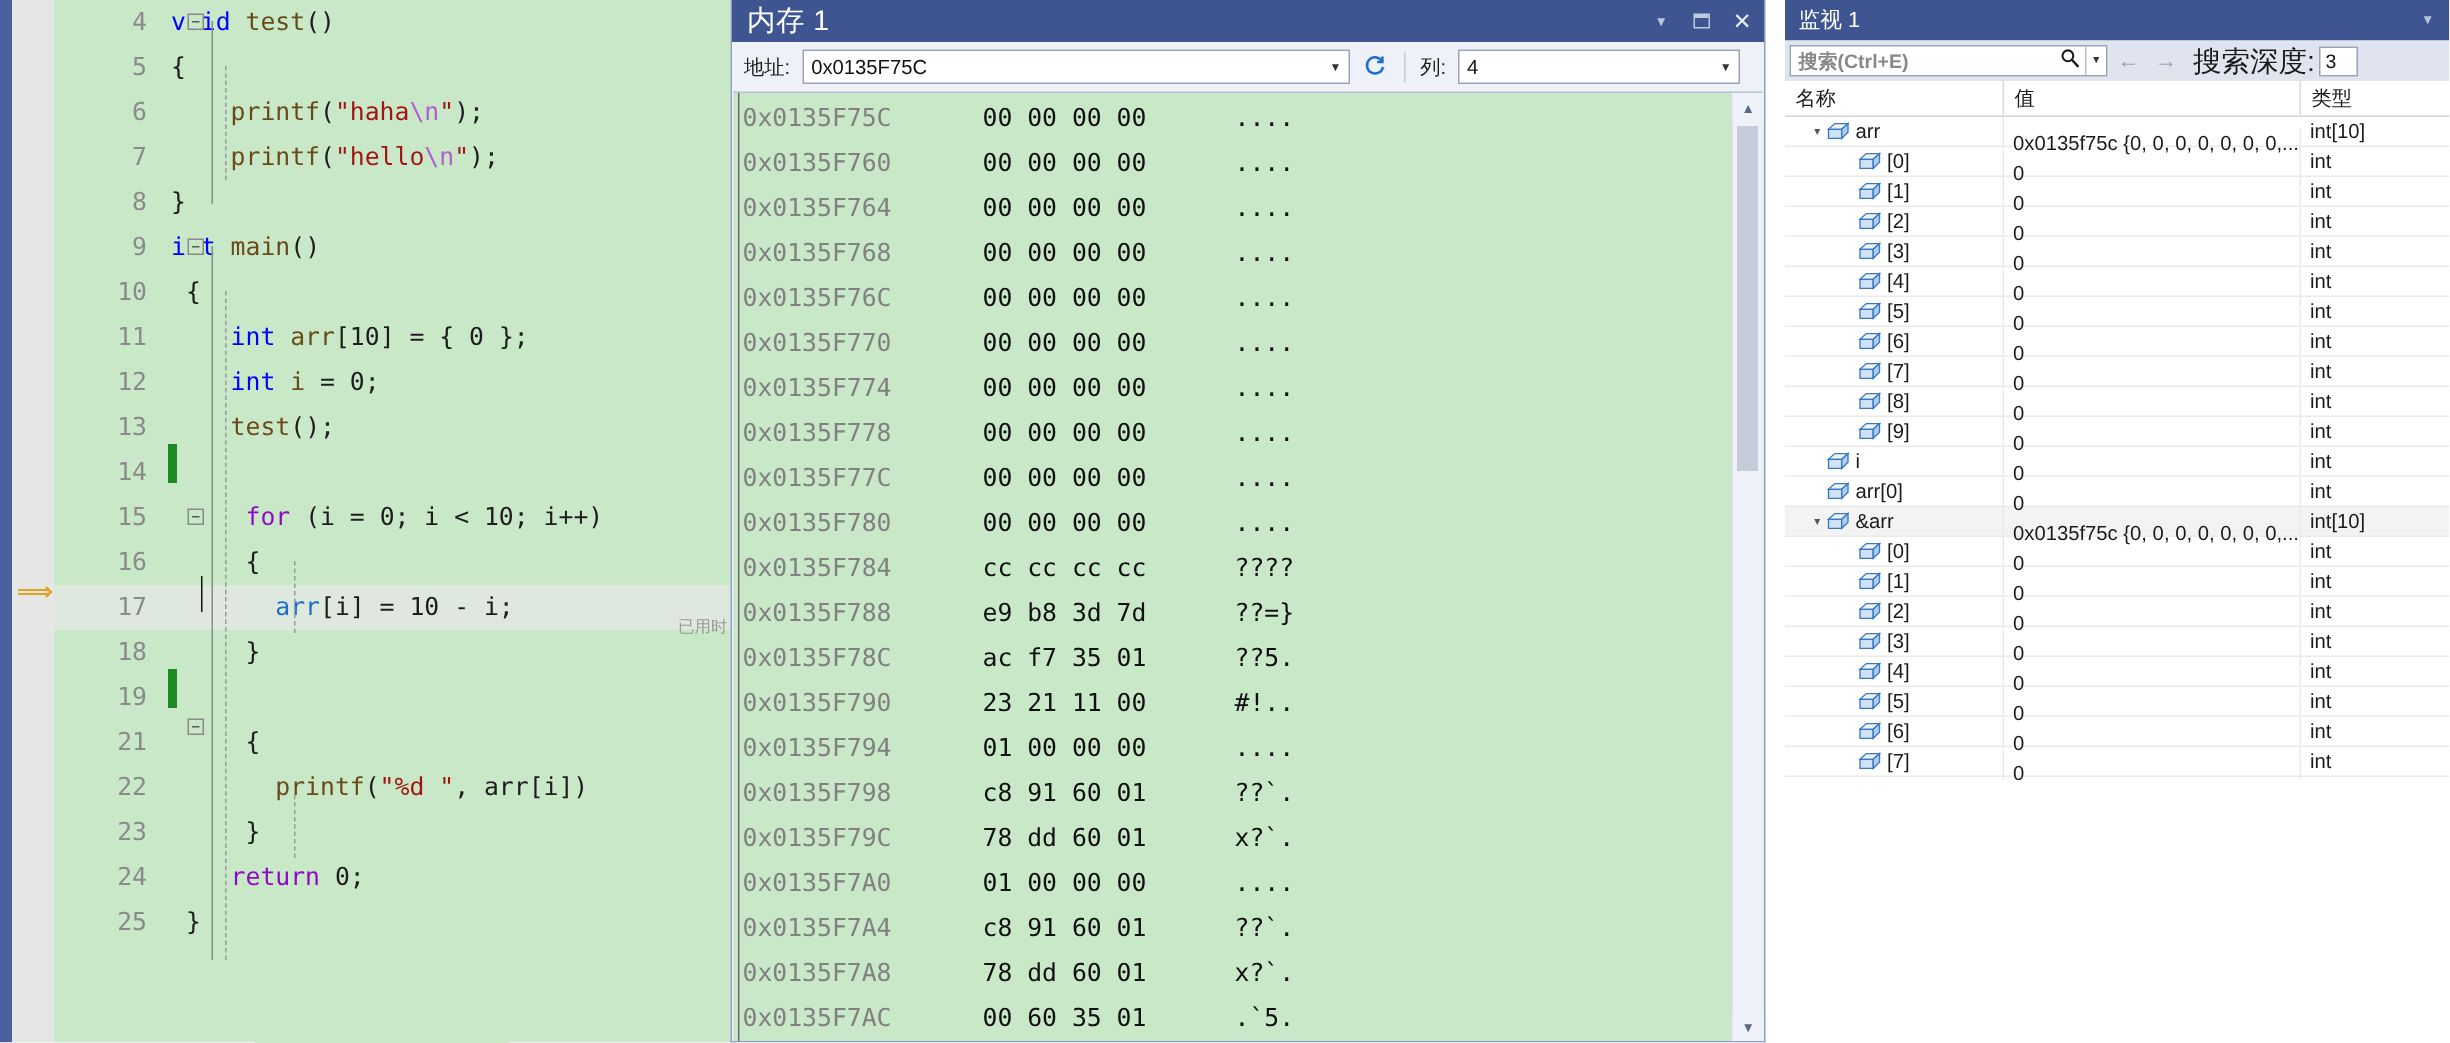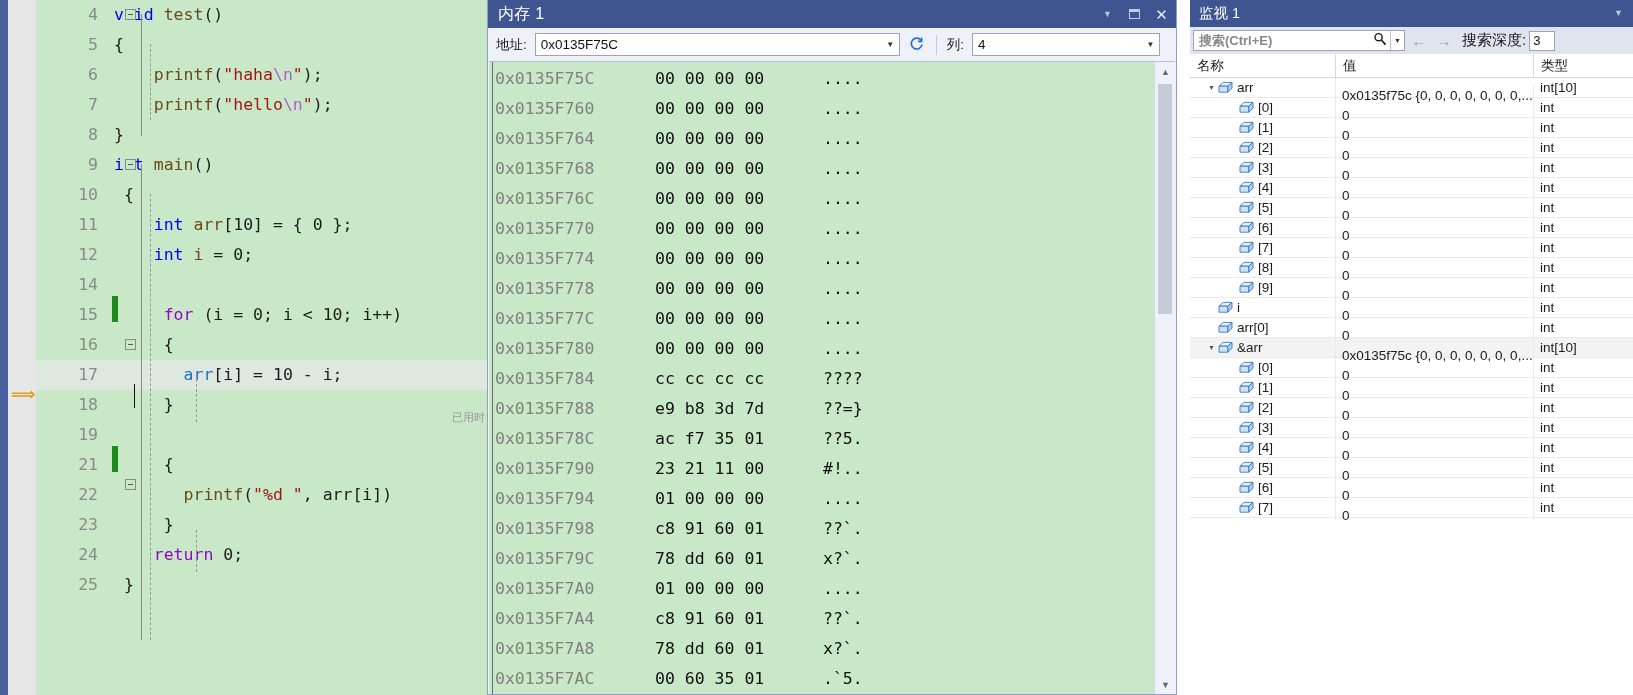--- a/index.html
+++ b/index.html
@@ -105,21 +105,21 @@
   }
   .mem-titlebar {
     position: relative;
     height: 28px;
     background: #3f5592;
     color: #ffffff;
     display: flex; align-items: center;
   }
   .mem-title {
     padding-left: 10px;
-    font-size: 16px;
+    font-size: 19px;
     font-family: "Liberation Sans", sans-serif;
     letter-spacing: 0.3px;
   }
   .tb-btns { margin-left: auto; display: flex; align-items: center; padding-right: 6px; gap: 10px; }
   .tb-btn {
     width: 17px; height: 17px;
     display: flex; align-items: center; justify-content: center;
     color: #cfd6e8; font-size: 12px; line-height: 1;
   }
   .tb-caret { font-size: 9px; color: #b9c3dd; }
@@ -244,21 +244,21 @@
     padding-left: 5px; font-size: 13px; color: #888;
     font-family: "Liberation Sans", sans-serif;
   }
   .w-search .mag { margin-left: auto; padding-right: 3px; color: #222; font-size: 13px; }
   .w-search .dd {
     width: 14px; height: 100%; border-left: 1px solid #b8bfd0;
     display: flex; align-items: center; justify-content: center;
     font-size: 7px; color: #333;
   }
   .w-navbtn { width: 22px; text-align: center; color: #9aa3b8; font-size: 15px; }
-  .w-depth-lbl { font-size: 15px; color: #1a1a1a; padding-left: 4px; white-space: nowrap; }
+  .w-depth-lbl { font-size: 19px; color: #1a1a1a; padding-left: 4px; white-space: nowrap; }
   .w-depth-box {
     width: 26px; height: 20px; background: #fff; border: 1px solid #9aa3b8;
     font-size: 13px; color: #111;
     display: flex; align-items: center; padding-left: 3px;
   }
 
   .w-header {
     display: flex;
     height: 24px; align-items: center;
     background: #ffffff;
@@ -318,20 +318,21 @@
     <div class="ed-body" id="ed-body">
         <div class="code-line"><span class="ln">4</span><span class="codetext"><span class="kw">void</span><span class="fn"> test</span><span class="plain">()</span></span></div>
         <div class="code-line"><span class="ln">5</span><span class="codetext"><span class="plain">{</span></span></div>
         <div class="code-line"><span class="ln">6</span><span class="codetext"><span class="fn">    printf</span><span class="plain">(</span><span class="str">"haha</span><span class="esc">\n</span><span class="str">"</span><span class="plain">);</span></span></div>
         <div class="code-line"><span class="ln">7</span><span class="codetext"><span class="fn">    printf</span><span class="plain">(</span><span class="str">"hello</span><span class="esc">\n</span><span class="str">"</span><span class="plain">);</span></span></div>
         <div class="code-line"><span class="ln">8</span><span class="codetext"><span class="plain">}</span></span></div>
         <div class="code-line"><span class="ln">9</span><span class="codetext"><span class="kw">int</span><span class="fn"> main</span><span class="plain">()</span></span></div>
         <div class="code-line"><span class="ln">10</span><span class="codetext"><span class="plain"> {</span></span></div>
         <div class="code-line"><span class="ln">11</span><span class="codetext"><span class="kw">    int</span><span class="fn"> arr</span><span class="plain">[</span><span class="num">10</span><span class="plain">] = { </span><span class="num">0</span><span class="plain"> };</span></span></div>
         <div class="code-line"><span class="ln">12</span><span class="codetext"><span class="kw">    int</span><span class="fn"> i</span><span class="plain"> = </span><span class="num">0</span><span class="plain">;</span></span></div>
+        <div class="code-line"><span class="ln">13</span><span class="codetext"><span class="fn">    test</span><span class="plain">();</span></span></div>
         <div class="code-line"><span class="ln">14</span><span class="codetext"><span class="plain"></span></span></div>
         <div class="code-line"><span class="ln">15</span><span class="codetext"><span class="kw2">     for</span><span class="plain"> (i = </span><span class="num">0</span><span class="plain">; i &lt; </span><span class="num">10</span><span class="plain">; i++)</span></span></div>
         <div class="code-line"><span class="ln">16</span><span class="codetext"><span class="plain">     {</span></span></div>
         <div class="code-line cur"><span class="ln">17</span><span class="codetext"><span class="id">       arr</span><span class="plain">[i] = </span><span class="num">10</span><span class="plain"> - i;</span></span></div>
         <div class="code-line"><span class="ln">18</span><span class="codetext"><span class="plain">     }</span></span></div>
         <div class="code-line"><span class="ln">19</span><span class="codetext"><span class="plain"></span></span></div>
         <div class="code-line"><span class="ln">21</span><span class="codetext"><span class="plain">     {</span></span></div>
         <div class="code-line"><span class="ln">22</span><span class="codetext"><span class="fn">       printf</span><span class="plain">(</span><span class="str">"%d </span><span class="str">"</span><span class="plain">, arr</span><span class="plain">[i])</span></span></div>
         <div class="code-line"><span class="ln">23</span><span class="codetext"><span class="plain">     }</span></span></div>
         <div class="code-line"><span class="ln">24</span><span class="codetext"><span class="kw2">    return</span><span class="plain"> </span><span class="num">0</span><span class="plain">;</span></span></div>

